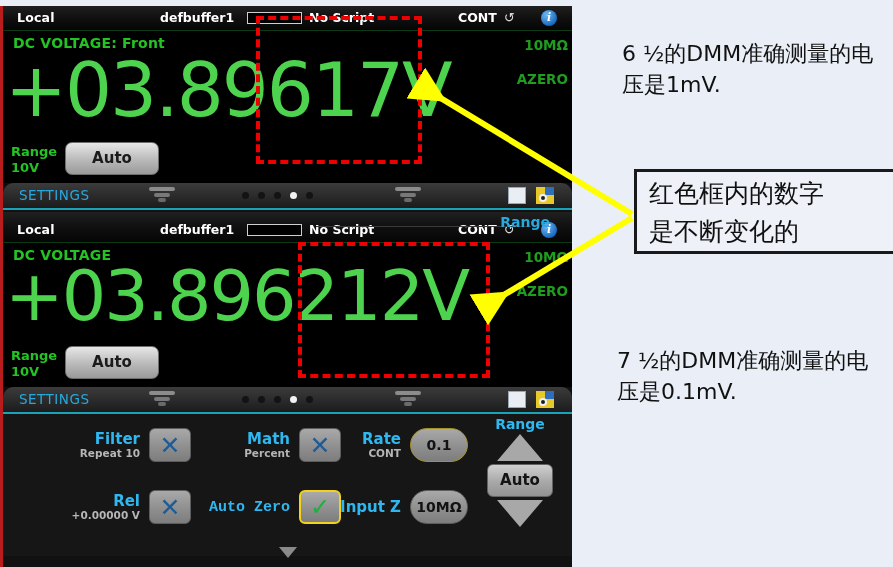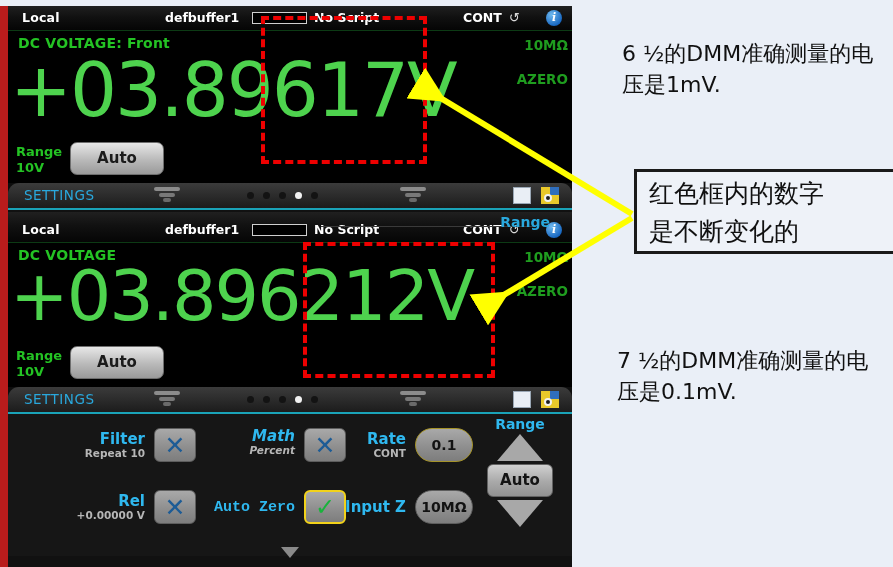--- a/index.html
+++ b/index.html
@@ -7,21 +7,21 @@
     width:893px;height:567px;
     background:#eaeff7;
     font-family:"DejaVu Sans","Liberation Sans",sans-serif;
     overflow:hidden;position:relative;
   }
 
   
   #instrument{
     position:absolute;left:0;top:6px;width:572px;height:561px;
     background:#111111;
-    border-left:8px solid #b91c1c;
+    border-left:3px solid #b91c1c;
     box-sizing:border-box;
     overflow:hidden;
   }
   .panel{position:relative;width:100%;background:#0d0d0d;}
 
   
   .statusbar{
     position:relative;height:24px;
     background:linear-gradient(#202020,#111111 45%,#050505);
     border-bottom:1px solid #0c3a14;
@@ -296,21 +296,21 @@
     <div class="cfg-item" style="left:18px;top:14px;width:170px;display:flex;align-items:center;gap:9px;">
       <div style="flex:1;">
         <div class="cfg-lbl">Filter</div>
         <div class="cfg-sub">Repeat 10</div>
       </div>
       <div class="cfg-box">
         <span class="x-mark">✕</span>
       </div>
     </div>
 
-    <div class="cfg-item" style="left:178px;top:14px;width:160px;display:flex;gap:9px;font-style:italic;">
+    <div class="cfg-item" style="left:178px;top:14px;width:160px;display:flex;align-items:center;gap:9px;">
       <div style="flex:1;">
         <div class="cfg-lbl">Math</div>
         <div class="cfg-sub">Percent</div>
       </div>
       <div class="cfg-box">
         <span class="x-mark">✕</span>
       </div>
     </div>
 
     <div class="cfg-item" style="left:295px;top:14px;width:170px;display:flex;align-items:center;gap:9px;">

